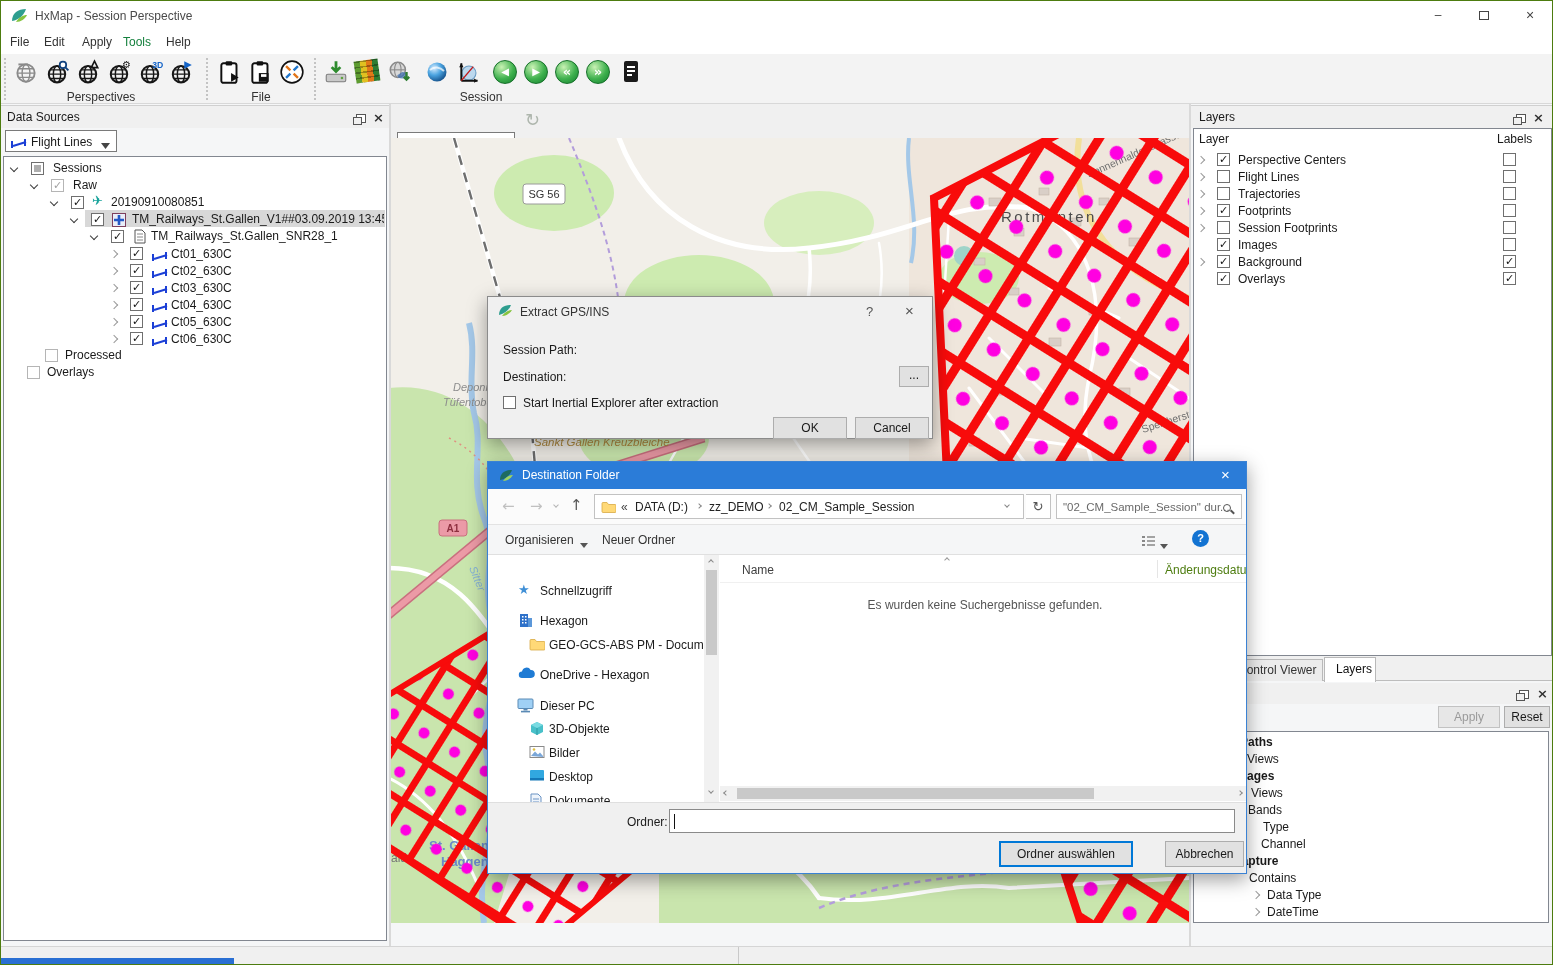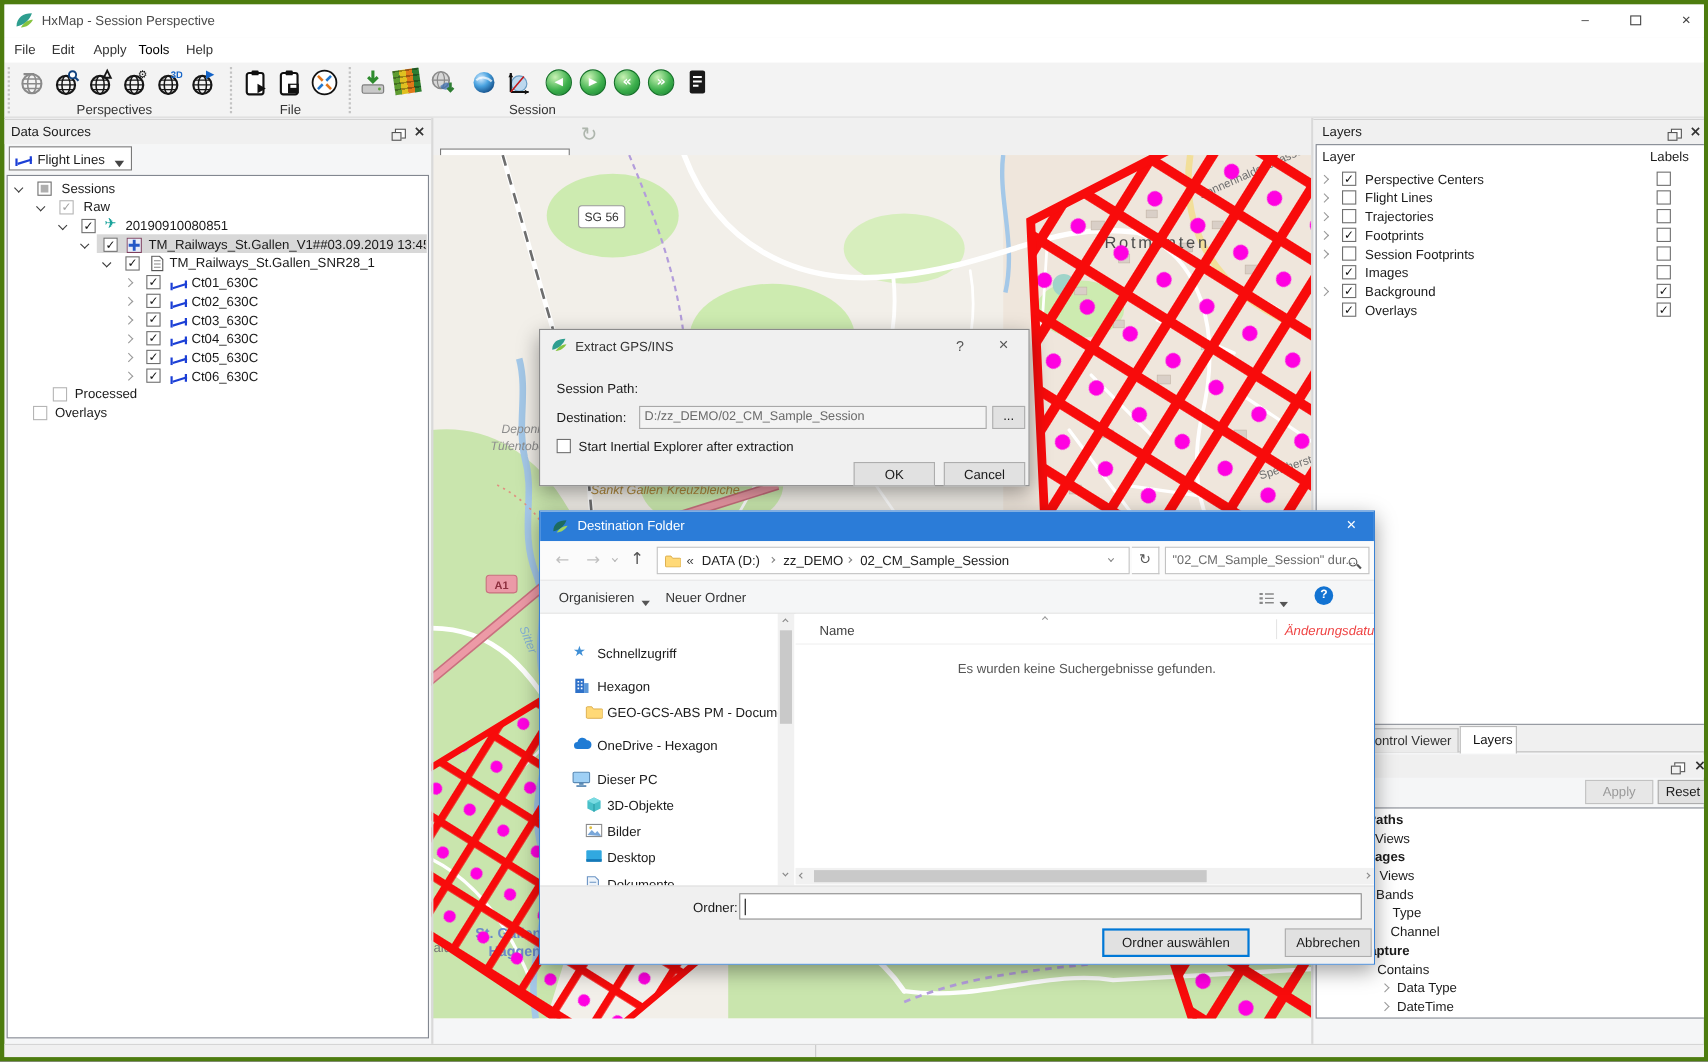--- a/index.html
+++ b/index.html
@@ -1,17 +1,17 @@
 <!DOCTYPE html>
 <html><head>
 <meta charset="utf-8">
 <style>
   html,body{margin:0;padding:0;background:#444;}
   *{box-sizing:border-box;}
-  .window{position:relative;width:1553px;height:965px;background:#f5f6f7;border:4px solid #4d7c0f;
+  .window{position:relative;width:1553px;height:965px;background:#f5f6f7;border:1px solid #4d7c0f;
     font-family:"Liberation Sans",sans-serif;font-size:12px;color:#1a1a1a;overflow:hidden;}
   .abs{position:absolute;}
   .t{font-size:12px;color:#1a1a1a;white-space:nowrap;}
   .t11{font-size:11px;white-space:nowrap;}
   .gray{color:#6a6a6a;}
   
   .cv{display:inline-block;width:6px;height:6px;border-right:1.6px solid #3d3d3d;border-bottom:1.6px solid #3d3d3d;transform:rotate(45deg);}
   .cv.r{transform:rotate(-45deg);border-color:#9a9a9a;}
   .cv.sm{width:4px;height:4px;}
   .cv.up{transform:rotate(-135deg);}
@@ -64,21 +64,21 @@
     <div class="abs" style="left:1460px;top:0;width:46px;height:30px;">
         <span class="abs" style="left:18px;top:10px;width:10px;height:9px;border:1px solid #444;"></span>
       </div>
     <div class="abs" style="left:1506px;top:0;width:46px;height:30px;text-align:center;line-height:28px;font-size:14px;color:#444;">×</div>
   </div>
 
   <div class="abs" style="left:0;top:30px;width:1553px;height:23px;background:#fff;">
     <span class="abs t" style="left:9px;top:4px;color:#333;">File</span>
     <span class="abs t" style="left:43px;top:4px;color:#333;">Edit</span>
     <span class="abs t" style="left:81px;top:4px;color:#333;">Apply</span>
-    <span class="abs t" style="left:122px;top:4px;color:#000000;">Tools</span>
+    <span class="abs t" style="left:122px;top:4px;color:#15803d;">Tools</span>
     <span class="abs t" style="left:165px;top:4px;color:#333;">Help</span>
   </div>
 
   <div class="abs" style="left:0;top:53px;width:1553px;height:50px;background:#f3f3f3;border-bottom:1px solid #d8d8d8;">
     <div class="abs tbsep" style="left:3px;top:4px;height:42px;border-left:2px dotted #c3c3c3;"></div>
 
     <span class="abs" style="left:12px;top:5px;"><svg width="26" height="26" viewBox="0 0 24 24">
           <circle cx="12" cy="13" r="8" fill="none" stroke="#8a8a8a" stroke-width="1.7"></circle>
           <ellipse cx="12" cy="13" rx="3.6" ry="8" fill="none" stroke="#8a8a8a" stroke-width="1.3"></ellipse>
           <path d="M4 13h16M5.5 9h13M5.5 17h13" stroke="#8a8a8a" stroke-width="1.2"></path>
@@ -460,23 +460,20 @@
           <path d="M2 12 C2 5 7 2 14 2 C12 7 8 11 2 12Z" fill="#2e9e8f"></path>
           <path d="M5 13 C8 9 11 7 15 7 C13 10 10 13 5 13Z" fill="#86c440"></path>
         </svg>
     </span>
     <span class="abs t" style="left:32px;top:8px;color:#333;">Extract GPS/INS</span>
     <span class="abs" style="left:378px;top:7px;font-size:13px;color:#555;">?</span>
     <span class="abs" style="left:417px;top:5px;font-size:15px;color:#555;">×</span>
 
     <span class="abs t" style="left:15px;top:46px;">Session Path:</span>
     <span class="abs t" style="left:15px;top:73px;">Destination:</span>
-    <div class="abs" style="left:90px;top:69px;width:316px;height:21px;background:#f3f3f3;border:1px solid #a8a8a8;overflow:hidden;">
-      <span class="abs t11 gray" style="left:4px;top:3px;font-size:11.5px;">D:/zz_DEMO/02_CM_Sample_Session</span>
-    </div>
     <div class="abs wbtn" style="left:411px;top:69px;width:30px;height:21px;line-height:17px;">...</div>
     <span class="abs cb" style="left:15px;top:99px;"></span>
     <span class="abs t" style="left:35px;top:99px;">Start Inertial Explorer after extraction</span>
     <div class="abs wbtn" style="left:285px;top:120px;width:74px;height:22px;line-height:20px;">OK</div>
     <div class="abs wbtn" style="left:367px;top:120px;width:74px;height:22px;line-height:20px;">Cancel</div>
   </div>
 
   <div class="abs dlg" style="left:486px;top:460px;width:760px;height:413px;background:#fff;border:1px solid #3a82d4;z-index:60;overflow:hidden;">
 
     <div class="abs" style="left:0;top:0;width:760px;height:27px;background:#2b7cd8;">
@@ -580,21 +577,21 @@
     <div class="abs scroll" style="left:216px;top:93px;width:15px;height:247px;">
       <span class="abs cv sm up" style="left:5px;top:5px;border-color:#8a8a8a;"></span>
       <div class="abs thumb" style="left:2px;top:15px;width:11px;height:85px;"></div>
       <span class="abs cv sm" style="left:5px;top:234px;border-color:#8a8a8a;"></span>
     </div>
 
     <div class="abs" style="left:232px;top:93px;width:528px;height:247px;background:#fff;overflow:hidden;">
       <span class="abs cv sm up" style="left:225px;top:3px;border-color:#999;"></span>
       <span class="abs t" style="left:22px;top:8px;color:#404040;">Name</span>
       <div class="abs" style="left:437px;top:5px;width:1px;height:18px;background:#e5e5e5;"></div>
-      <span class="abs t" style="left:445px;top:8px;color:#ef4444;font-style:italic;">Änderungsdatu</span>
+      <span class="abs t" style="left:445px;top:8px;color:#4d7c0f;">Änderungsdatu</span>
       <div class="abs" style="left:0;top:27px;width:528px;height:1px;background:#f0f0f0;"></div>
       <div class="abs t" style="left:75px;top:43px;width:380px;text-align:center;color:#555;">Es wurden keine Suchergebnisse gefunden.</div>
 
       <div class="abs scroll" style="left:0;top:231px;width:528px;height:15px;">
         <span class="abs cv sm lf" style="left:4px;top:5px;border-color:#8a8a8a;"></span>
         <div class="abs thumb" style="left:17px;top:2px;width:357px;height:11px;"></div>
         <span class="abs cv sm r" style="left:518px;top:5px;border-color:#8a8a8a;"></span>
       </div>
     </div>
 

